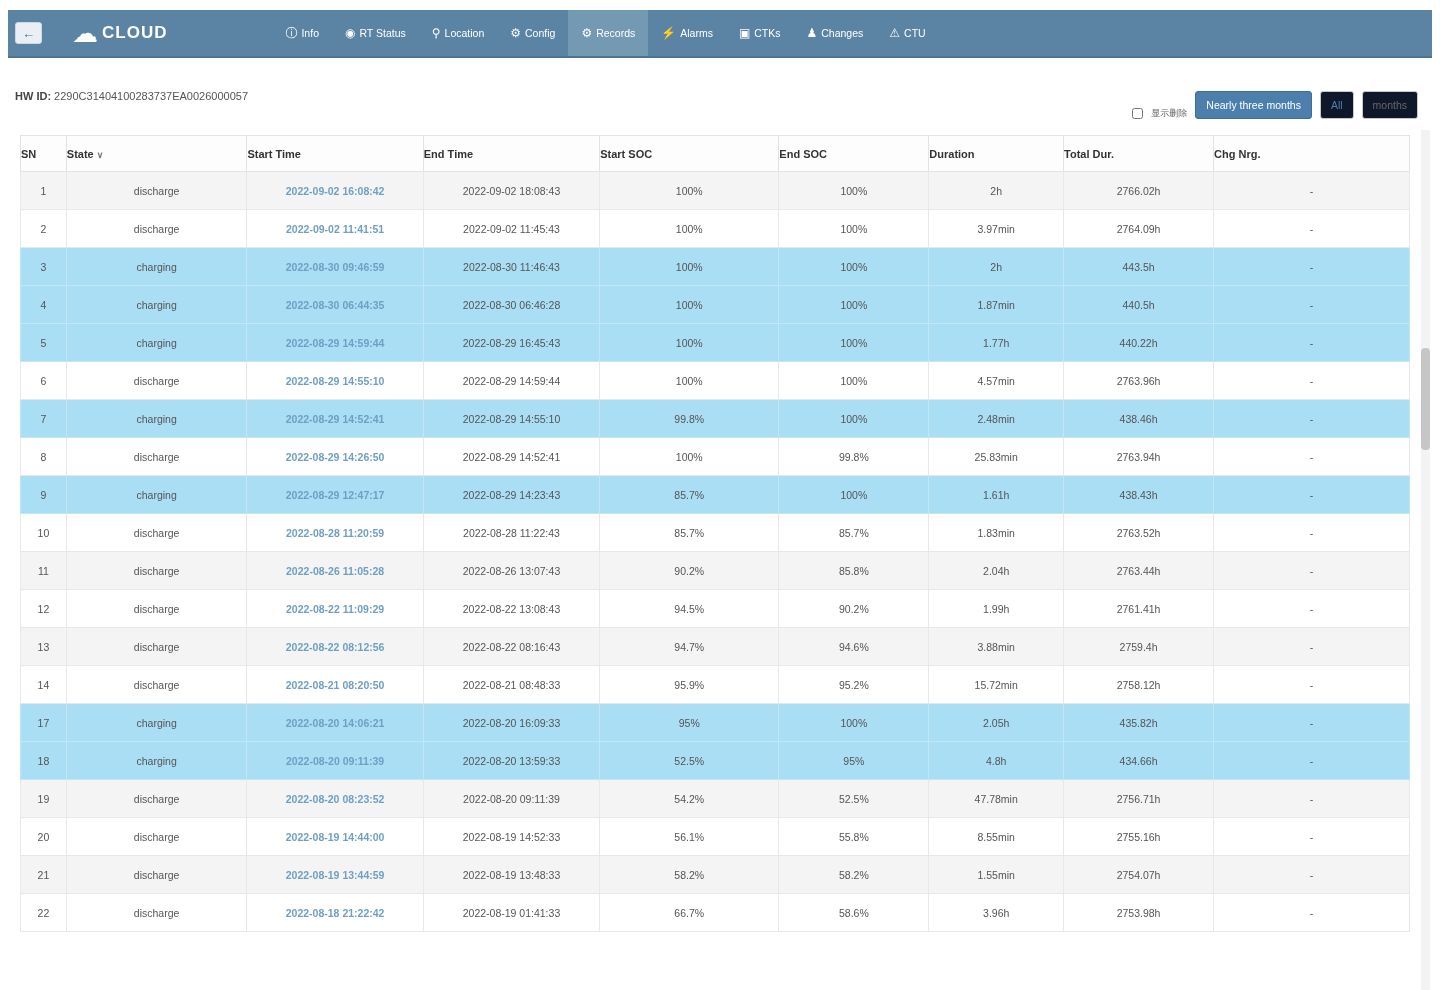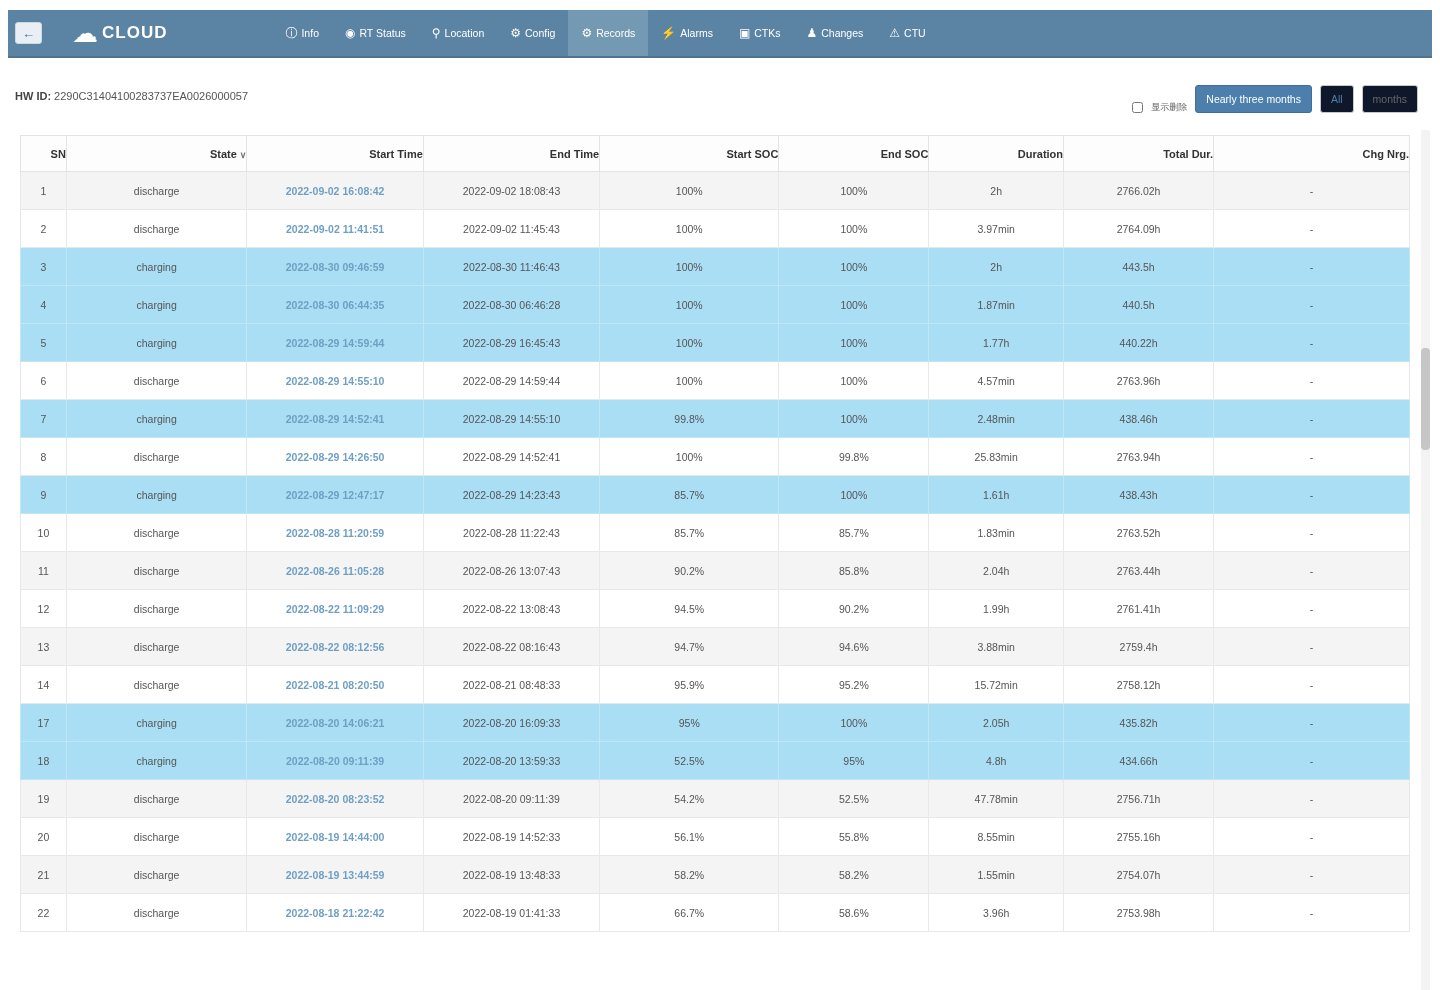--- a/index.html
+++ b/index.html
@@ -24,26 +24,26 @@
   .nav-item.active{background:var(--nav-active);}
   .nav-icon{font-size:12px; line-height:1;}
   
   .hwid{position:absolute; top:90px; left:15px; font-size:11px; color:#555;}
   .hwid b{font-weight:bold; color:#444;}
   .controls{position:absolute; top:85px; right:22px; display:flex; align-items:flex-end; gap:8px;}
   .controls .chk-label{font-size:9px; color:#666; max-width:38px; line-height:1.1;}
   .controls input[type=checkbox]{width:11px; height:11px;}
   .btn{font-size:10.5px; padding:7px 10px; border-radius:3px; cursor:pointer;
     border:1px solid #c9c9c9; background:#0f172a; color:#4c7fab;}
-  .btn-range{background:var(--primary-btn); border-color:#3f6f99; color:#fff;}
+  .btn-range{background:var(--primary-btn); border-color:#3f6f99; color:#fff;margin-top:6px;}
   .btn-export{color:#666;}
   
   .table-wrap{position:absolute; top:135px; left:20px; width:1390px;}
   table{border-collapse:collapse; table-layout:fixed; width:100%;}
-  th{height:36px; font-size:11px; color:#333; font-weight:bold; text-align:right;
+  th{height:36px; font-size:11px; color:#333; font-weight:bold; text-align:left;
     background:#fdfdfd; border:1px solid var(--border);}
   .sort-caret{font-size:9px; color:#777; margin-left:3px;}
   td{height:38px; font-size:10.5px; color:#555; text-align:center;
     border:1px solid #e8e8e8; overflow:hidden; white-space:nowrap;}
   tr.even td{background:#fff;}
   tr.odd td{background:var(--row-stripe);}
   tr.charging td{background:var(--row-charging); border-color:#bfe7f6;}
   td.start-time{color:var(--link); cursor:pointer;font-weight:bold;}
   
   .scrollbar-track{position:absolute; top:130px; right:10px; bottom:0; width:9px; background:#f3f3f3;}

